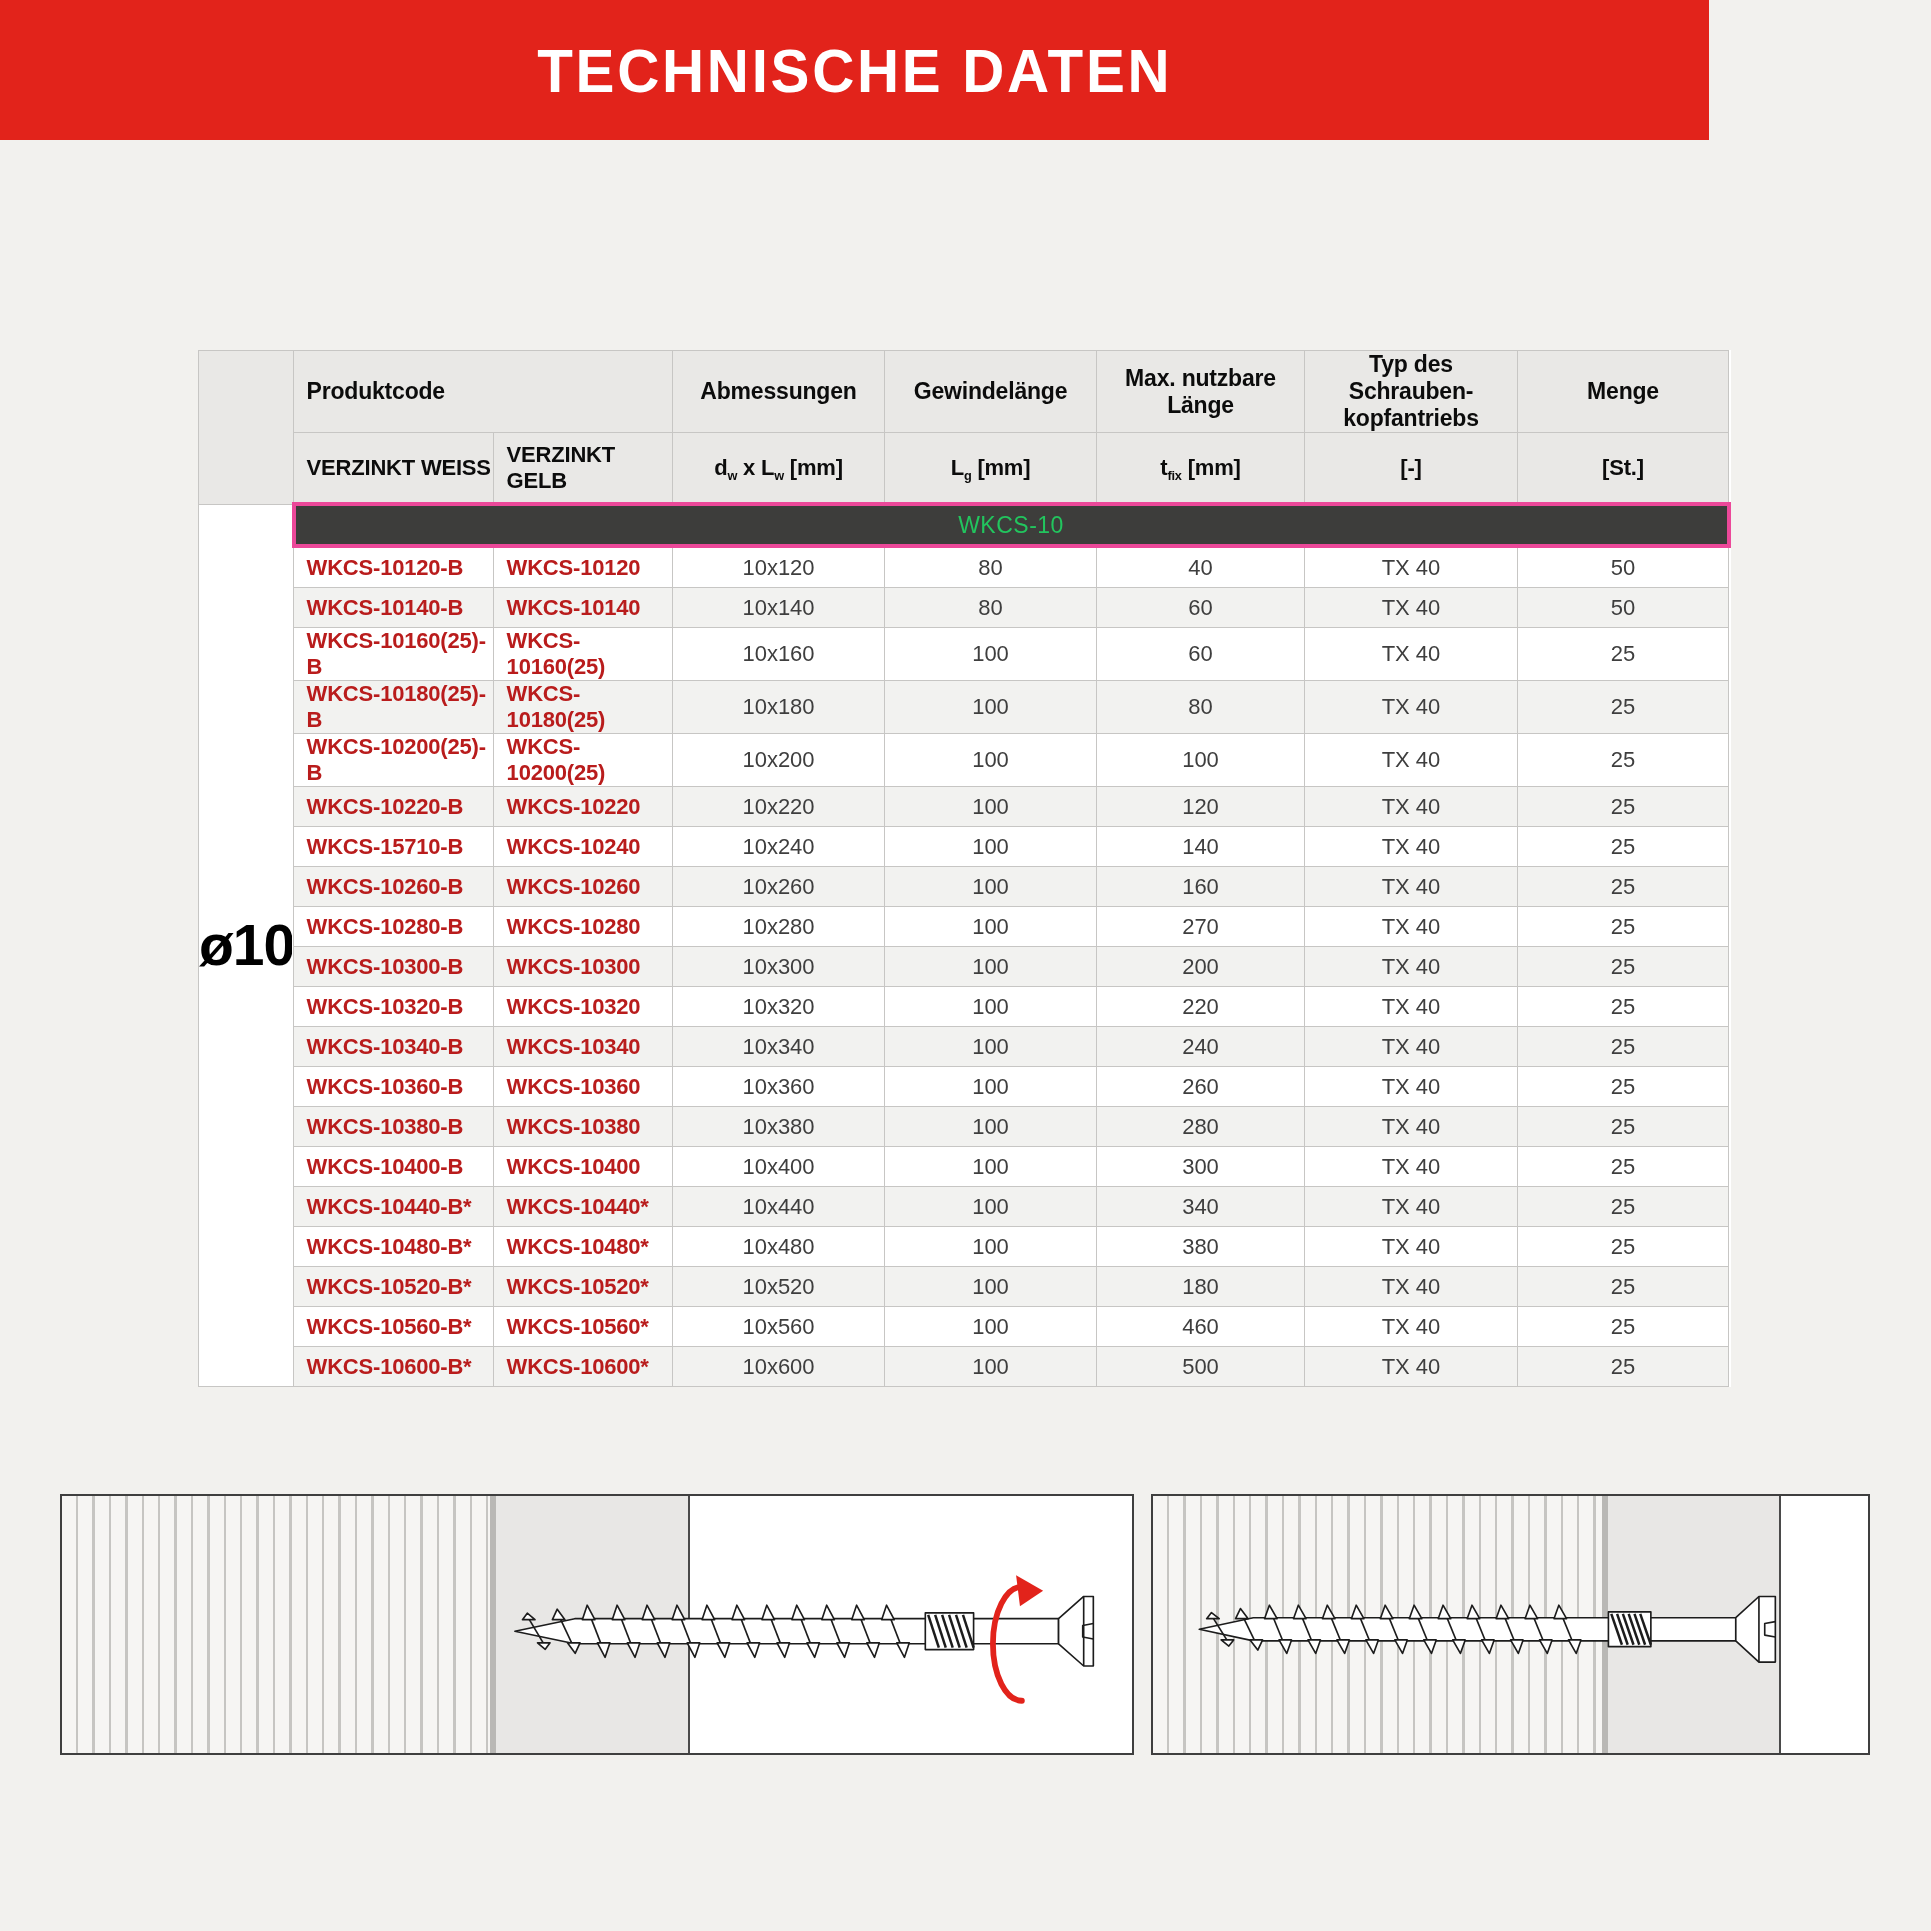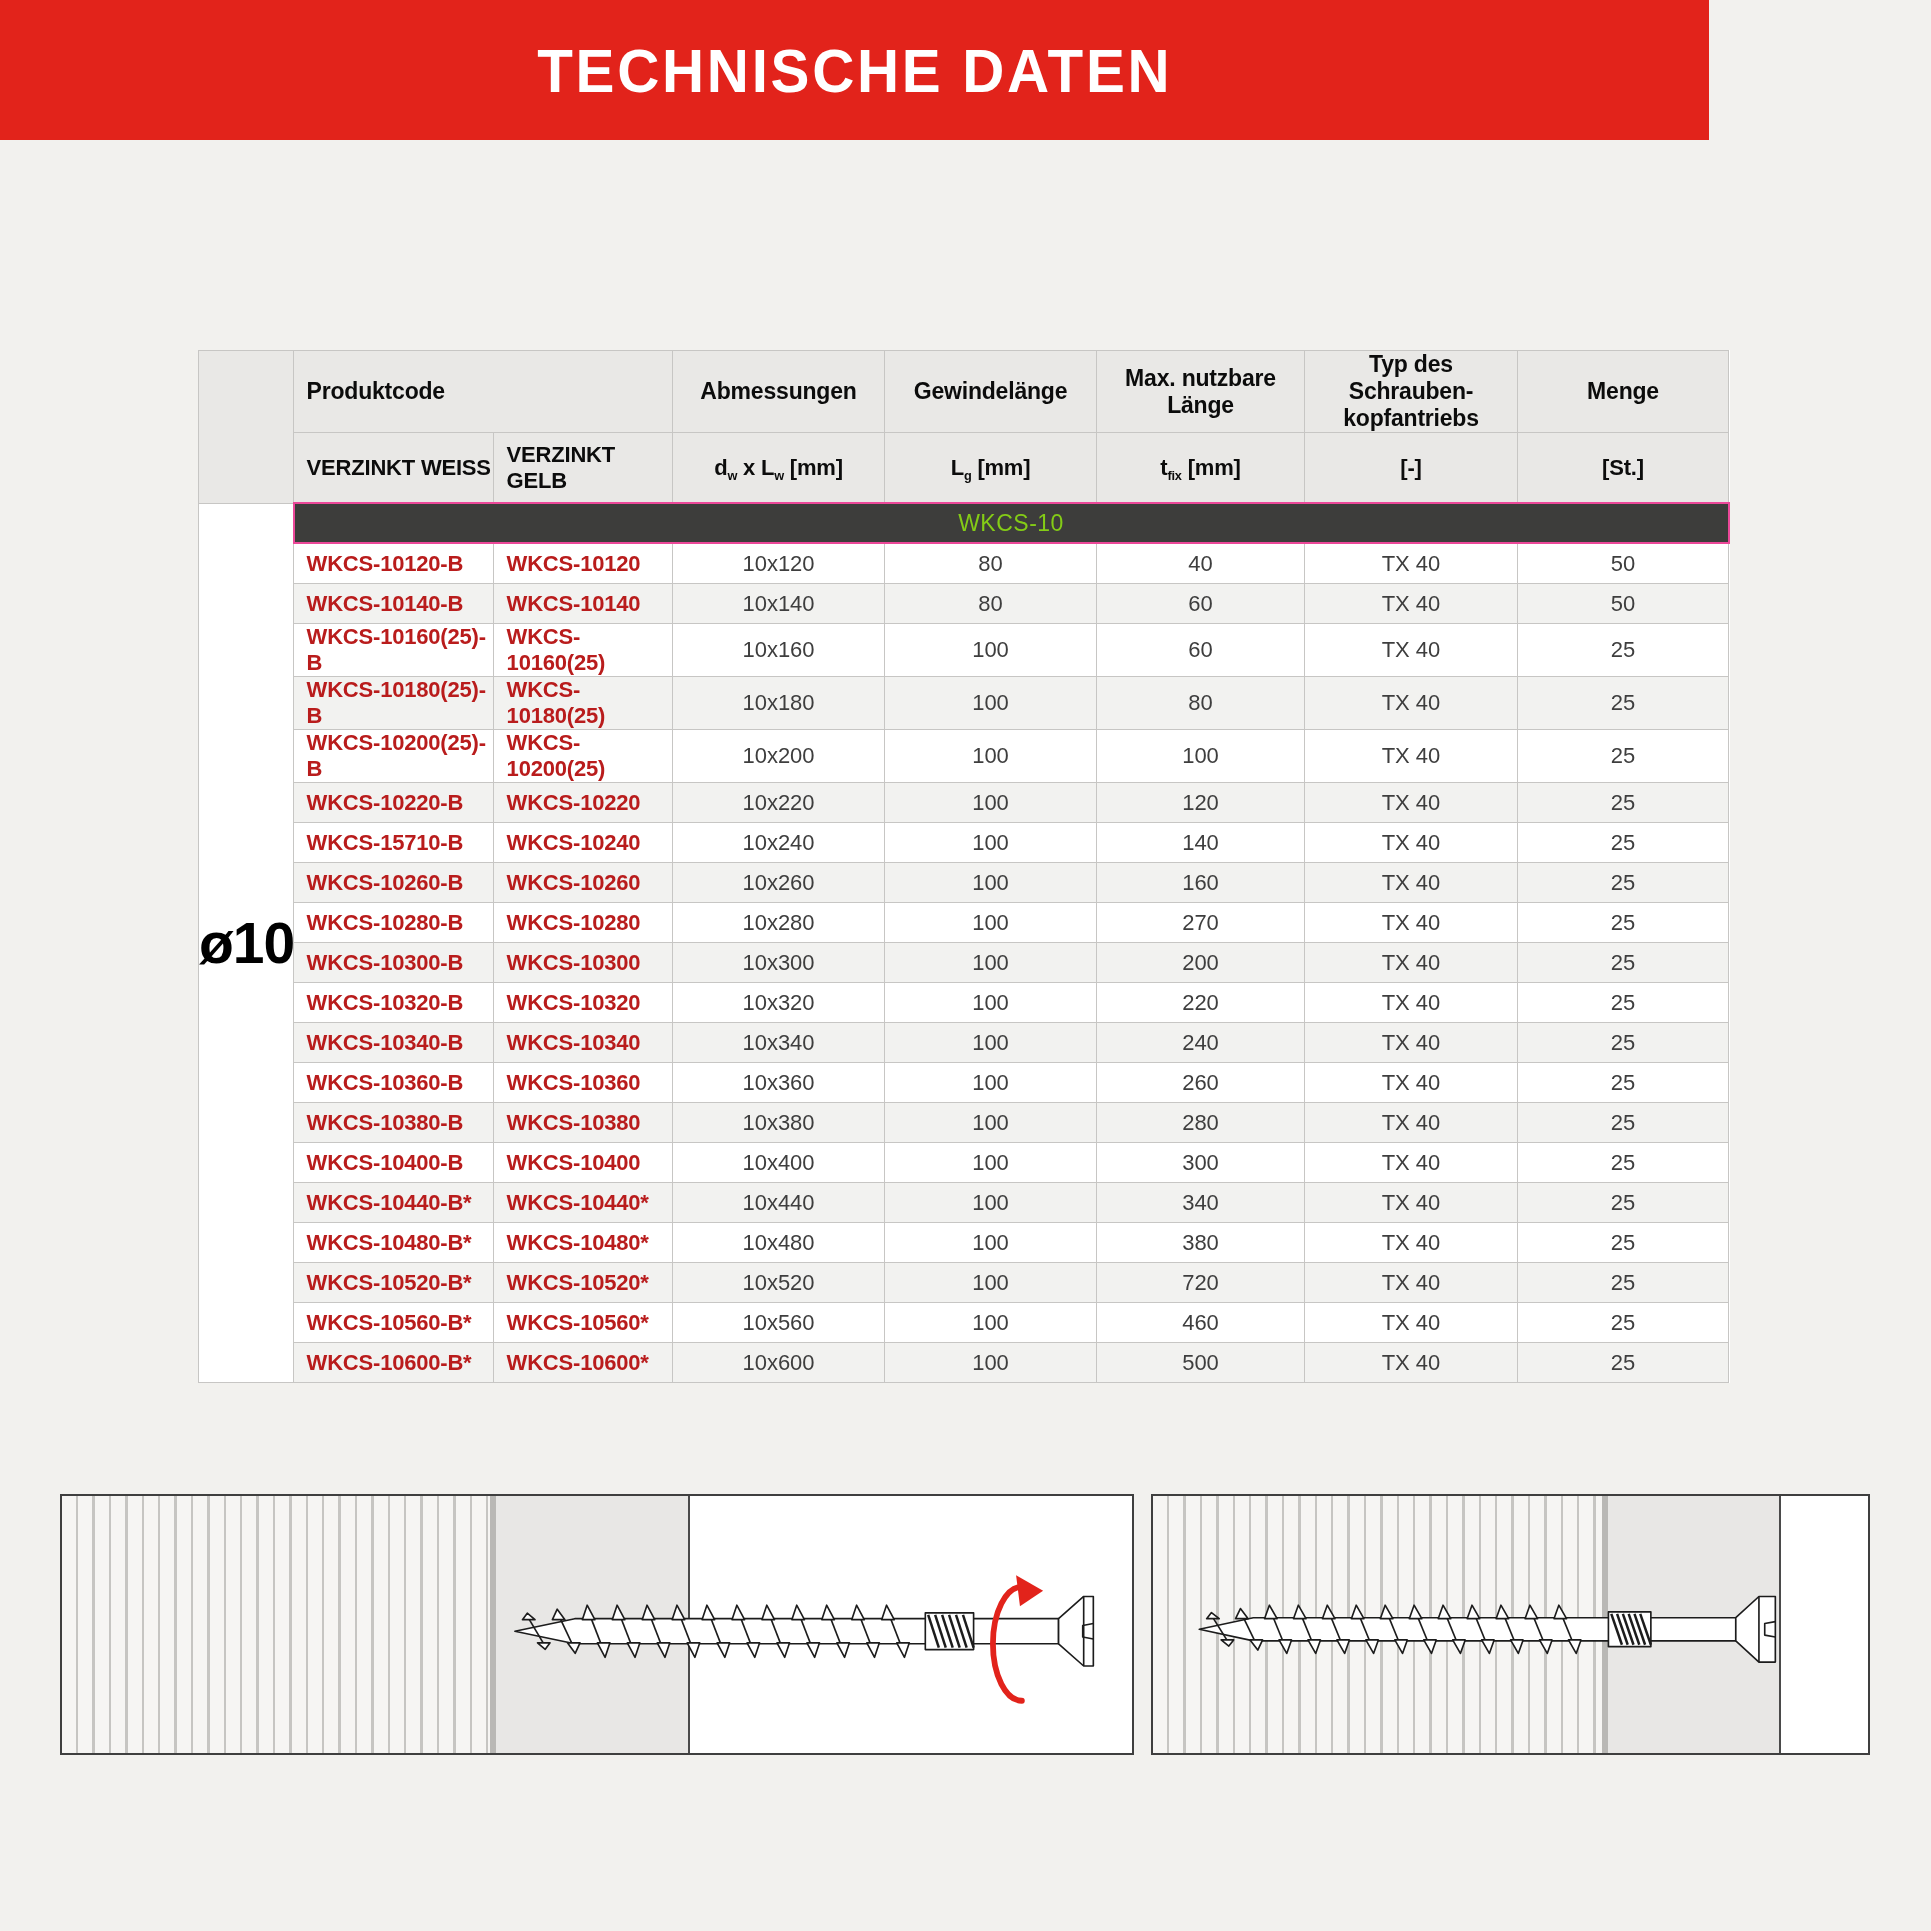--- a/index.html
+++ b/index.html
@@ -39,21 +39,21 @@
     padding:0;overflow:hidden;
   }
   .spec-table thead th{
     background:#e9e8e6;color:#0c0c0c;font-weight:700;
     letter-spacing:-0.2px;
   }
   .spec-table .hrow1 th{height:77px;font-size:23px;}
   .spec-table .hrow2 th{height:69px;font-size:22px;}
   .spec-table th.left, .spec-table td.code{text-align:left;padding-left:12.6px;}
   .spec-table td.band{
-    background:#3d3d3b;border:2px solid #ec4899;color:#84cc16;
+    background:#3d3d3b;border:4px solid #ec4899;color:#22c55e;
     height:38px;font-weight:400;font-size:23px;letter-spacing:0.5px;
   }
   .spec-table td.dia{
     background:#ffffff;font-size:57px;font-weight:700;color:#000;
     letter-spacing:-1px;
   }
   .spec-table tbody td{height:39px;}
   .spec-table td.code{font-weight:700;color:#b91c1c;letter-spacing:-0.2px;}
   .spec-table tr.alt td{background:#f2f2f0;}
   sub{font-size:0.58em;line-height:0;}
@@ -284,21 +284,21 @@
         <td>380</td>
         <td>TX 40</td>
         <td>25</td>
       </tr>
 
       <tr class="alt">
         <td class="code">WKCS-10520-B*</td>
         <td class="code">WKCS-10520*</td>
         <td>10x520</td>
         <td>100</td>
-        <td>720</td>
+        <td>180</td>
         <td>TX 40</td>
         <td>25</td>
       </tr>
 
       <tr>
         <td class="code">WKCS-10560-B*</td>
         <td class="code">WKCS-10560*</td>
         <td>10x560</td>
         <td>100</td>
         <td>460</td>

